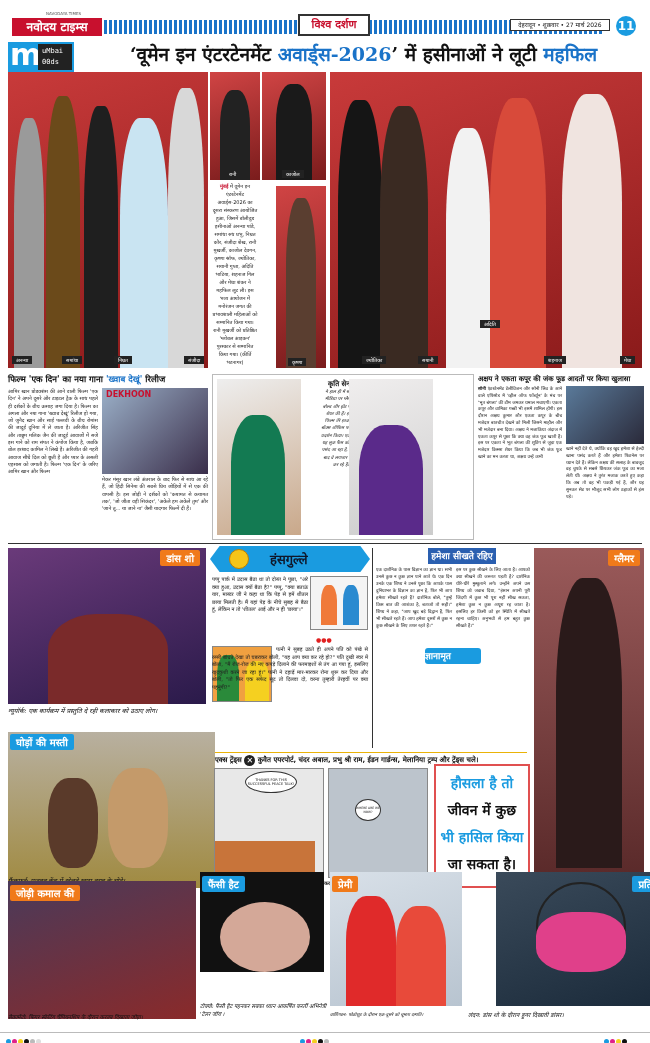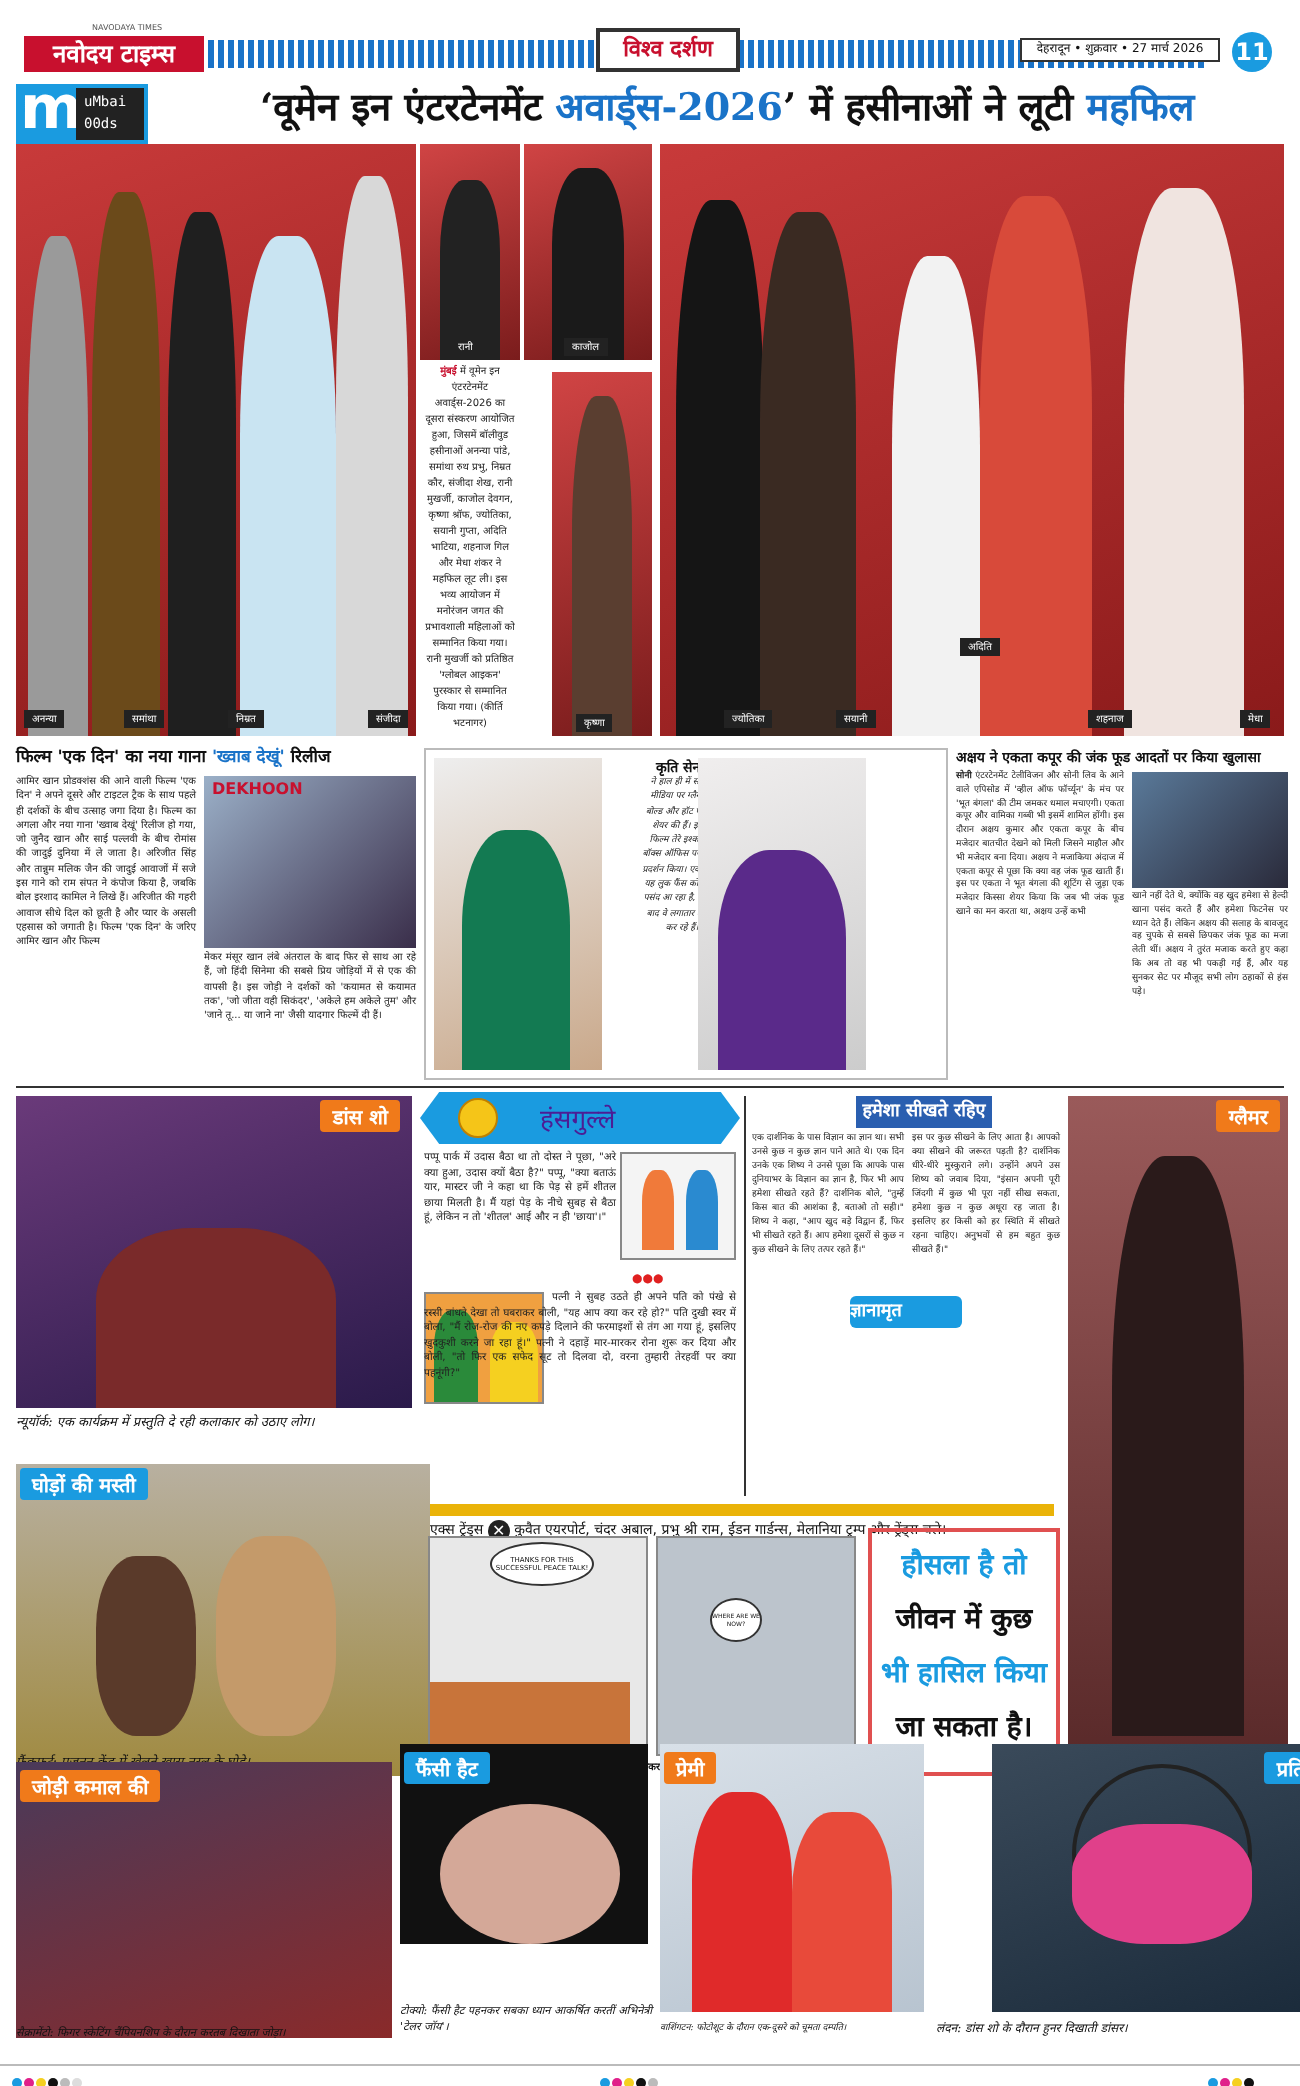--- a/index.html
+++ b/index.html
@@ -25,27 +25,27 @@
 .introbox b{color:#c8102e}
 .sec-title{font-weight:bold;font-size:10px;line-height:14px;font-family:"DejaVu Serif",serif}
 .sec-title .hl{color:#1a73c8}
 .body-text{font-size:5px;line-height:7.3px;color:#222;text-align:justify}
 .rule{background:#333}
 .capt{font-size:7px;line-height:10px;font-family:"DejaVu Serif",serif;font-style:italic;color:#111}
 .tag{position:absolute;color:#fff;font-size:10px;font-weight:bold;padding:1px 6px;border-radius:2px;font-family:"DejaVu Serif",serif}
 .tag.o{background:#f07a1a}
 .tag.b{background:#1a9be0}
 .hasya{left:210px;top:546px;width:160px;height:26px;background:#1a9be0;clip-path:polygon(6% 0,94% 0,100% 50%,94% 100%,6% 100%,0 50%)}
-.hasya span{position:absolute;left:60px;top:4px;color:#4c1d95;font-weight:normal;font-size:13px}
+.hasya span{position:absolute;left:60px;top:4px;color:#0f172a;font-weight:bold;font-size:13px}
 .smiley{left:229px;top:549px;width:20px;height:20px;border-radius:50%;background:#f5c518;border:1px solid #c08000}
 .gyanbox{left:428px;top:548px;width:68px;height:16px;background:#2a5fb0;color:#fff;font-weight:bold;font-size:9px;line-height:16px;text-align:center}
 .gyanbox2{left:425px;top:648px;width:56px;height:16px;background:#1a9be0;color:#fff;font-weight:bold;font-size:9px;line-height:16px;text-align:left;border-radius:3px}
 .quote{left:434px;top:764px;width:96px;height:124px;border:2px solid #e05050;text-align:center;font-weight:bold;font-size:14px;line-height:27px;padding-top:4px}
 .quote .b{color:#1a9be0}
-.xbar{left:215px;top:752px;width:312px;height:14px;font-size:7px;font-weight:normal;line-height:14px;border-top:6px solid #eab308}
+.xbar{left:215px;top:752px;width:312px;height:14px;font-size:7px;font-weight:bold;line-height:14px;border-top:1px solid #eab308}
 .footer-line{top:1032px;left:0;width:650px;height:1px;background:#bbb}
 .dots{top:1029px;height:6px}
 .dot{display:inline-block;width:5px;height:5px;border-radius:50%;margin-right:1px}
 </style>
 </head>
 <body>
 
 <div class="abs hdr">
   <div class="abs brand-small">NAVODAYA TIMES</div>
   <div class="abs brand">नवोदय टाइम्स</div>

